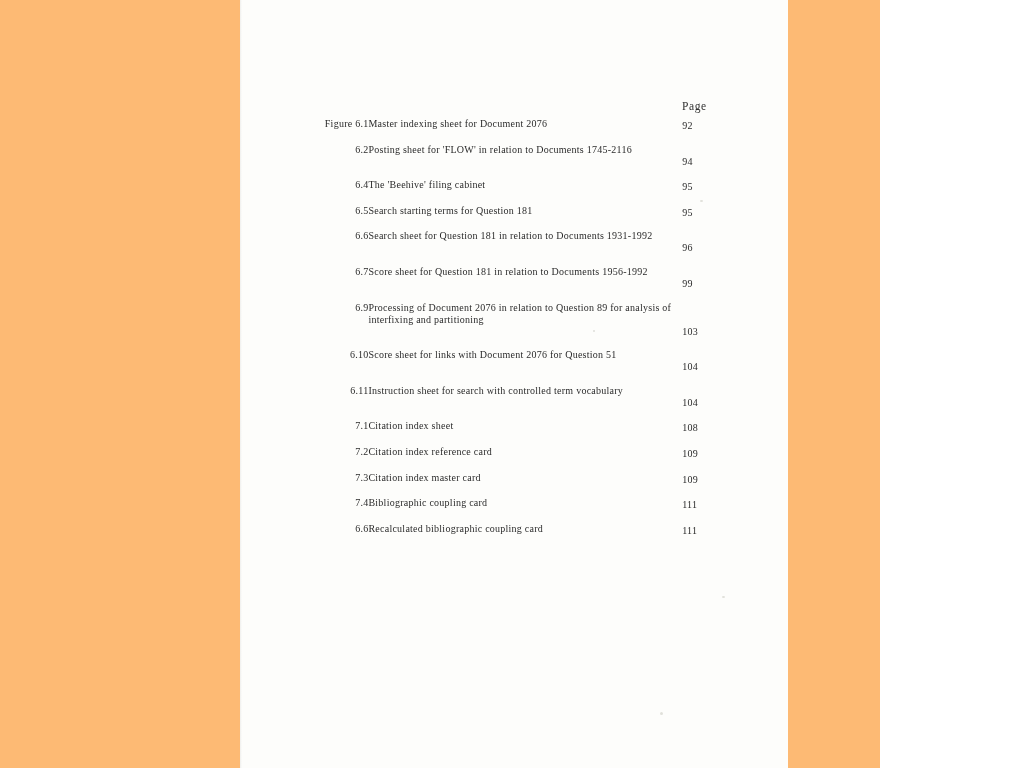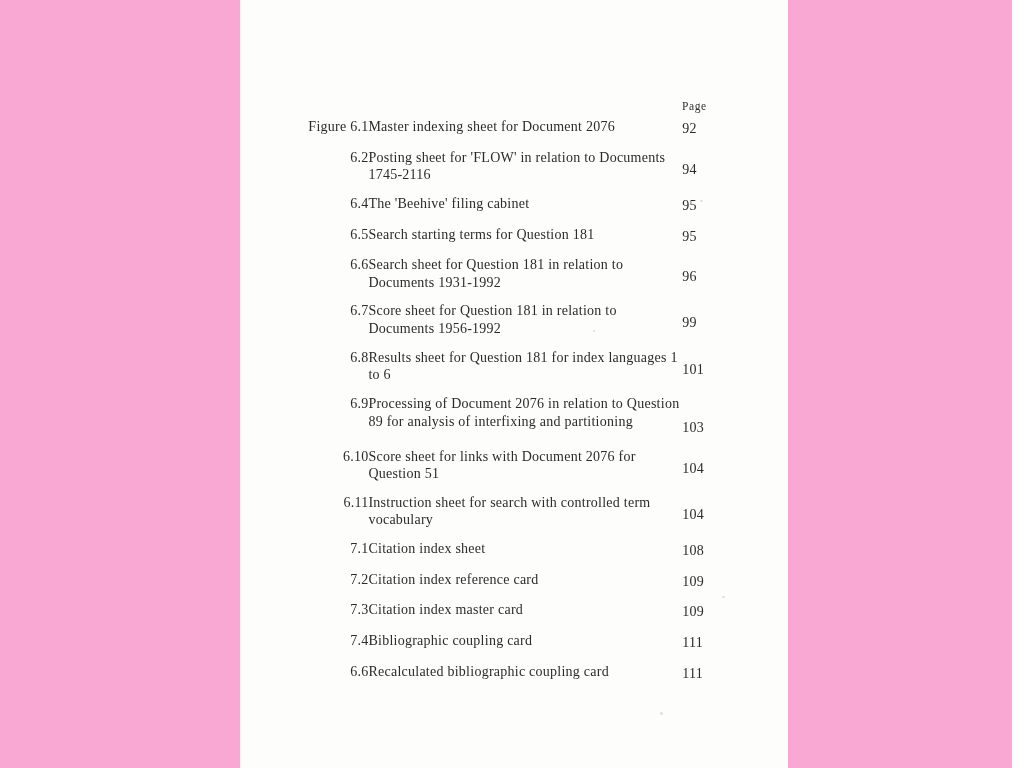--- a/index.html
+++ b/index.html
@@ -2,23 +2,23 @@
 <html><head>
 <meta charset="utf-8">
 <style>
   html, body {
     margin: 0;
     padding: 0;
     background: #ffffff;
   }
   #page {
     position: relative;
-    width: 1012px;
+    width: 880px;
     height: 768px;
-    background: #f9a8d4;
+    background: #fdba74;
     overflow: hidden;
     font-family: "Liberation Serif", serif;
   }
   
   #paper {
     position: absolute;
     left: 240px;
     top: 0px;
     width: 548px;
     height: 768px;
@@ -50,21 +50,21 @@
     position: absolute;
     left: 0px;
     top: 118px;
     width: 500px;
     border-collapse: collapse;
   }
   table.toc td {
     vertical-align: top;
     padding: 0;
     color: #2b2b2b;
-    font-size: 14px;
+    font-size: 10px;
     line-height: 1.26;
     letter-spacing: 0.25px;
     font-family: Liberation Serif, serif;
   }
   td.num {
     width: 118px;
     text-align: right;
     padding-right: 18px;
     white-space: nowrap;
     font-size: 11.2px;
@@ -146,27 +146,20 @@
             </td>
           </tr>
           <tr class="row">
             <td class="num">6.7</td>
             <td class="title">Score sheet for Question 181 in relation to Documents 1956-1992</td>
             <td class="pg">
               <span class="pg-inner pg-pad1">99</span>
             </td>
           </tr>
           <tr class="row">
-            <td class="num">6.8</td>
-            <td class="title">Results sheet for Question 181 for index languages 1 to 6</td>
-            <td class="pg">
-              <span class="pg-inner pg-pad1">101</span>
-            </td>
-          </tr>
-          <tr class="row">
             <td class="num">6.9</td>
             <td class="title">Processing of Document 2076 in relation to Question 89 for analysis of interfixing and partitioning</td>
             <td class="pg">
               <span class="pg-inner pg-pad2">103</span>
             </td>
           </tr>
           <tr class="row">
             <td class="num">6.10</td>
             <td class="title">Score sheet for links with Document 2076 for Question 51</td>
             <td class="pg">

